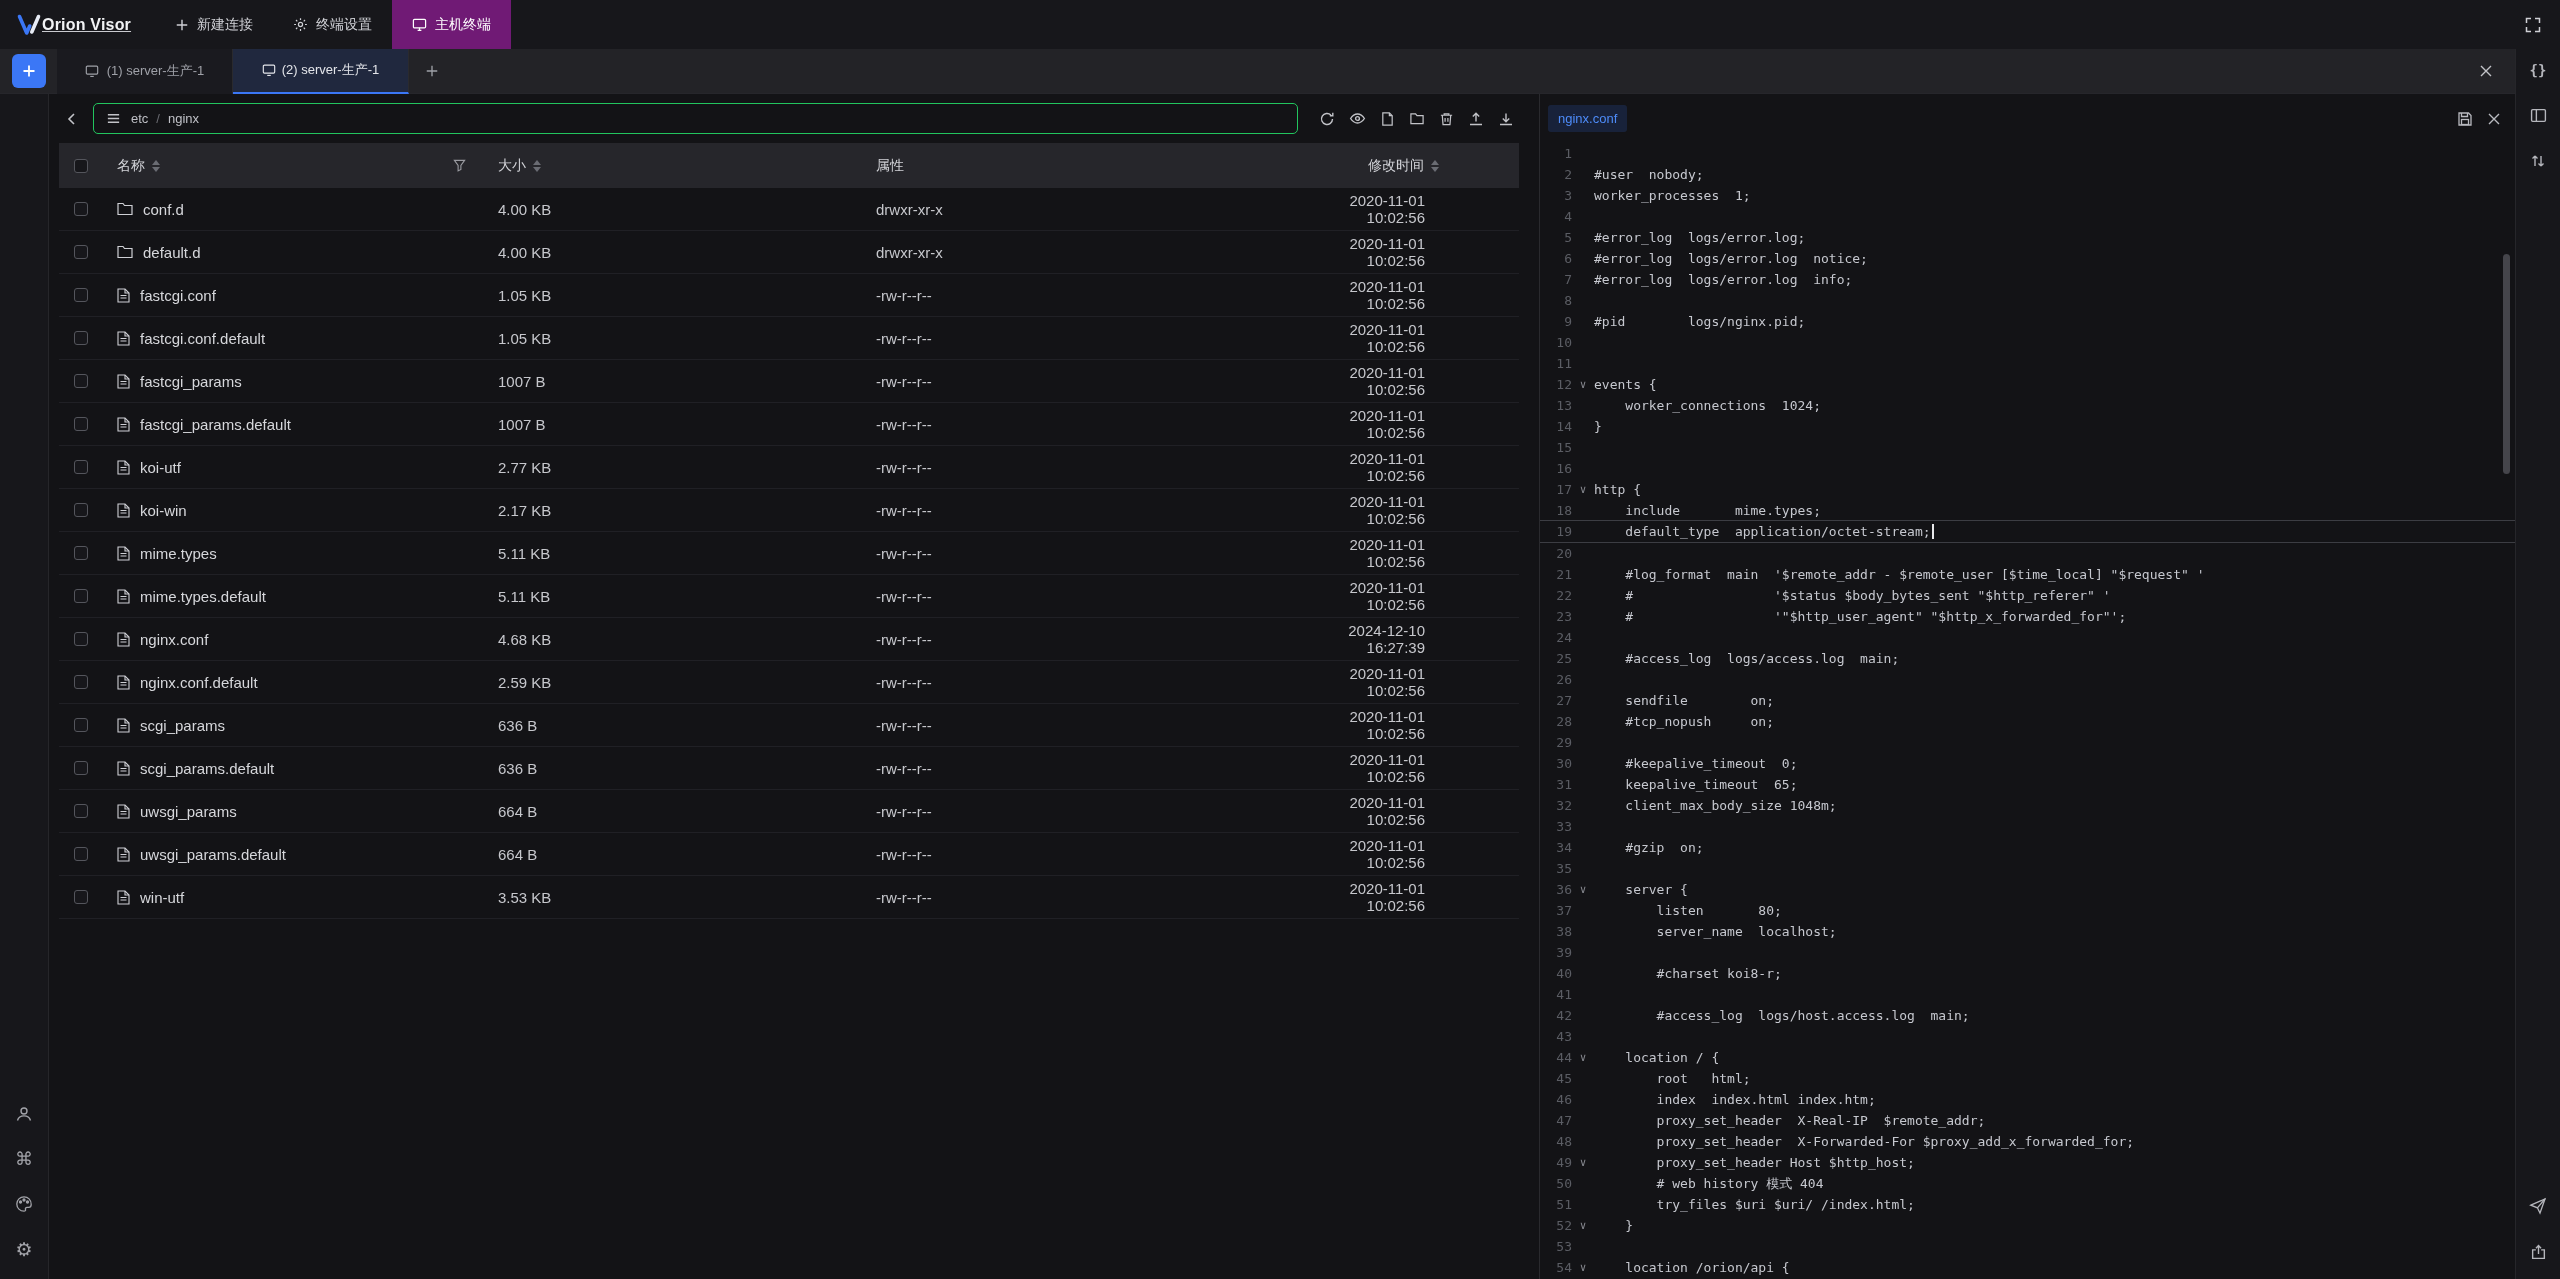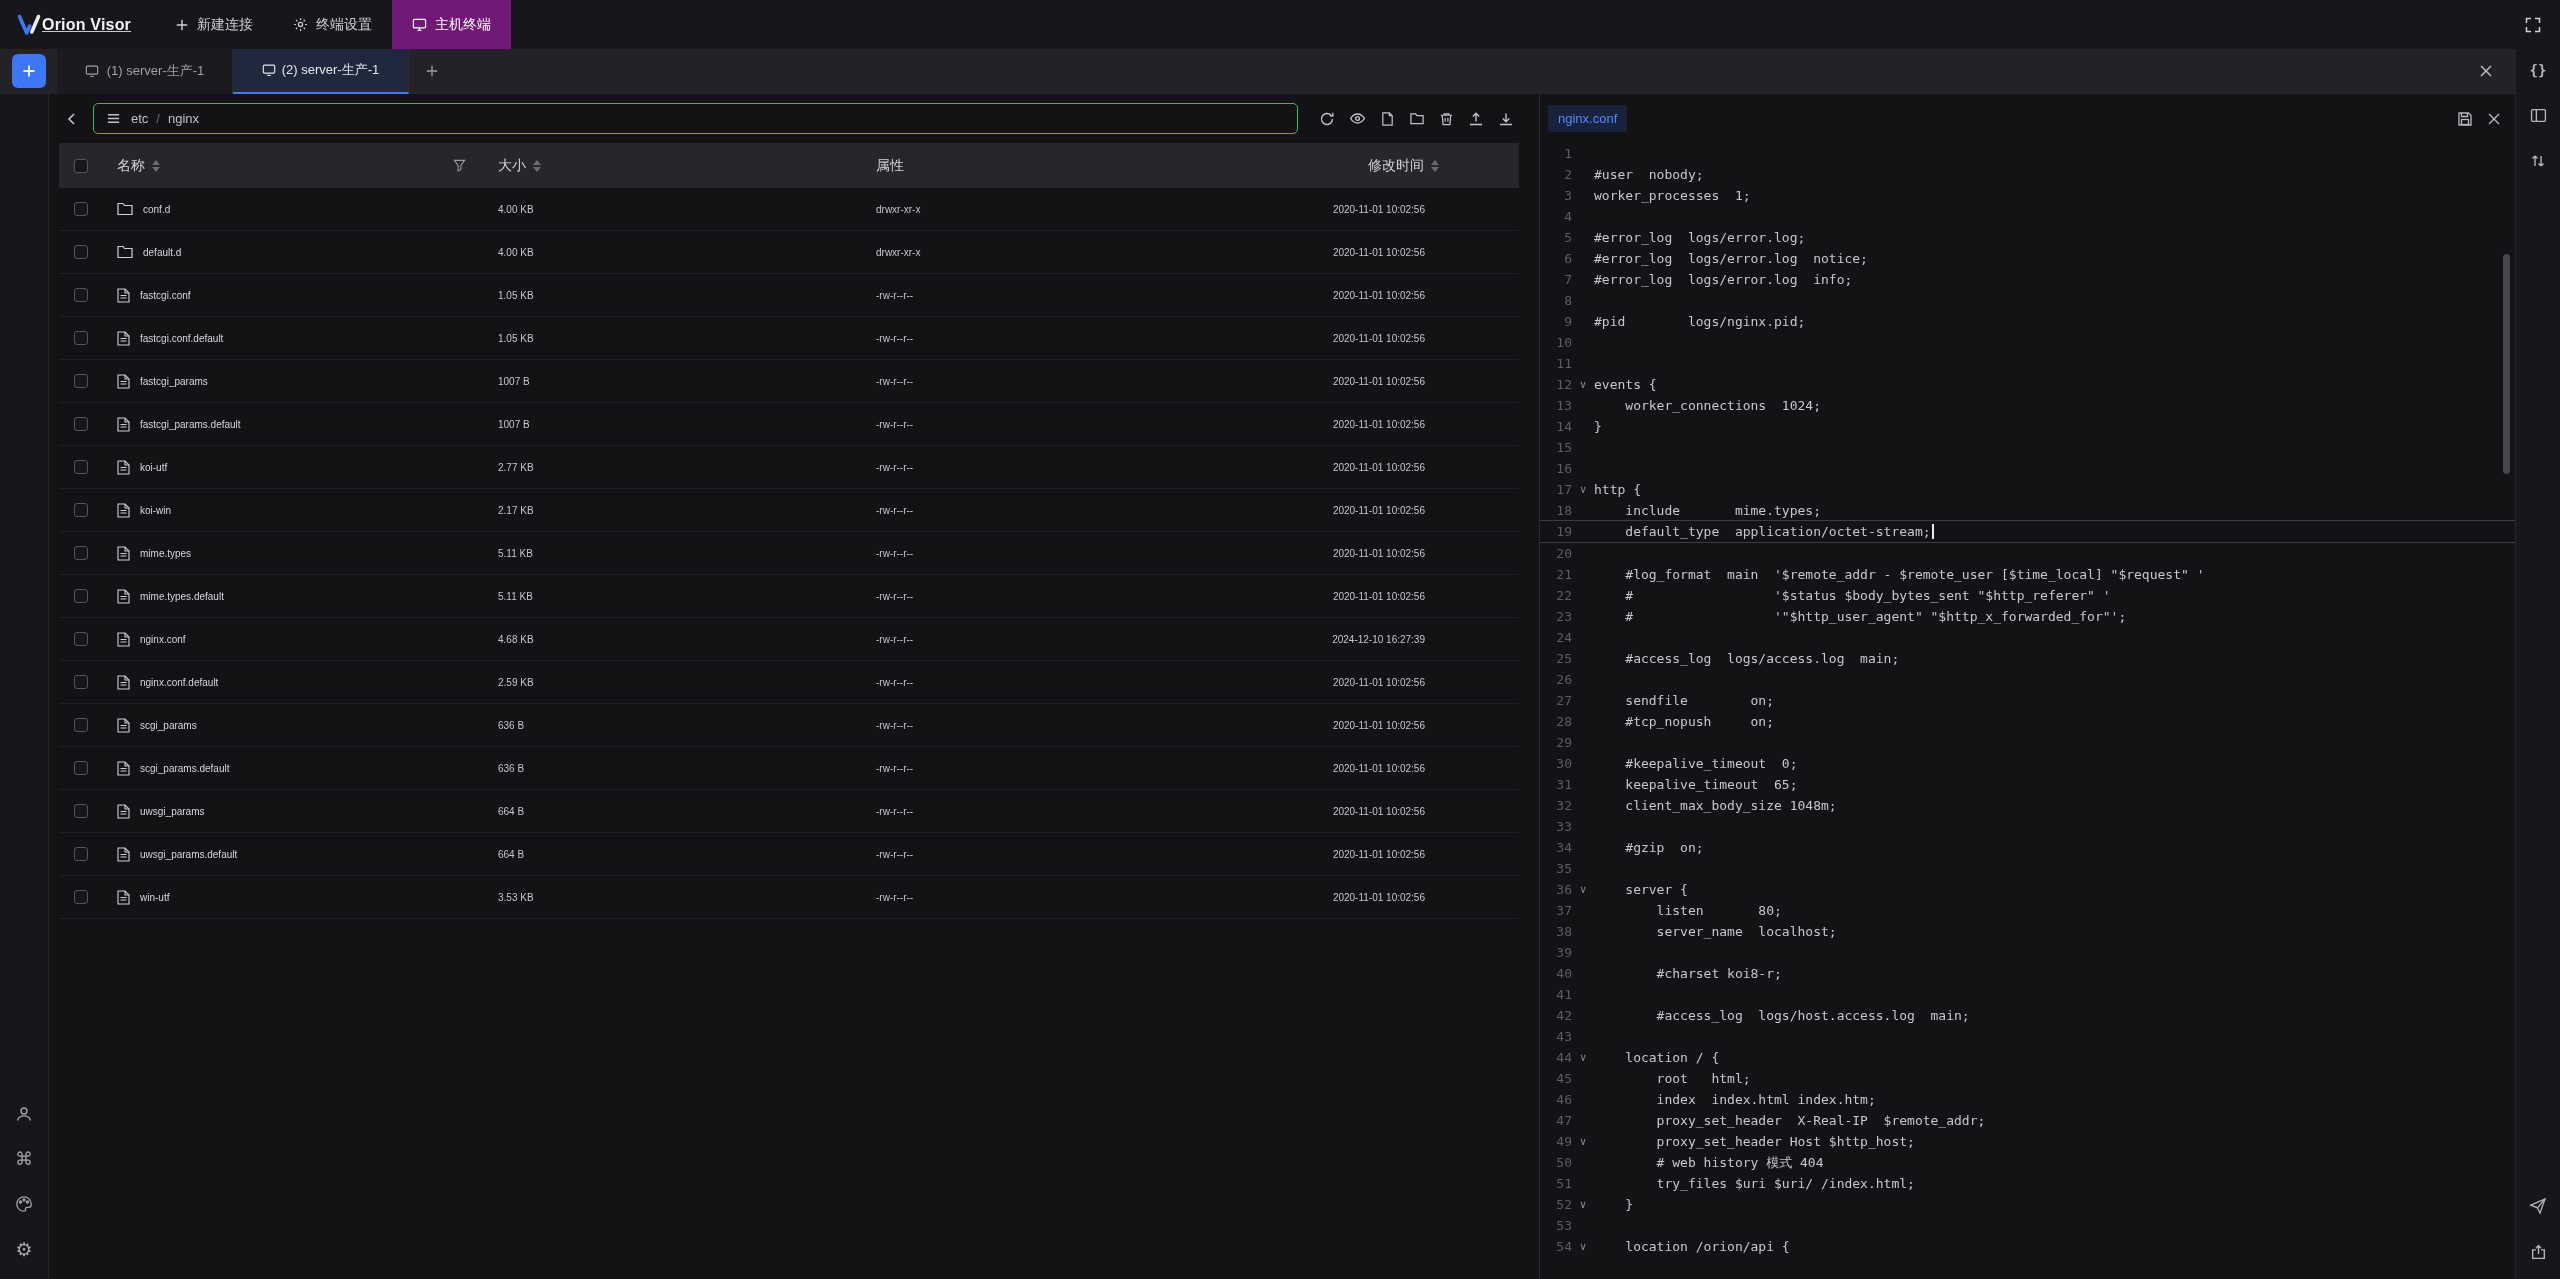--- a/index.html
+++ b/index.html
@@ -44,21 +44,21 @@
   .fm-toolbar { height:49px; display:flex; align-items:center; padding:0 20px 0 10px; gap:6px; color:#c2c3c8; }
   .tool-btn { padding:5px; cursor:pointer; color:#c2c3c8; }
   .breadcrumb-box { flex:1; height:31px; border:1px solid #22c55e; border-radius:5px; display:flex; align-items:center;
                     gap:8px; padding:0 10px; margin:0 10px 0 2px; color:#bfc0c6; }
   .crumb { font-size:13px; cursor:pointer; }
   .crumb-sep { font-size:13px; color:#6a6b71; }
   .fm-actions { display:flex; align-items:center; gap:4px; }
 
   .fm-table { margin:0 20px 0 10px; display:flex; flex-direction:column; }
   .fm-header { height:45px; background:#26262b; display:flex; align-items:center; font-size:14px; color:#d2d3d8; }
-  .fm-row { height:43px; display:flex; align-items:center; border-bottom:1px solid #202025; font-size:10px; color:#c6c7cc; }
+  .fm-row { height:43px; display:flex; align-items:center; border-bottom:1px solid #202025; font-size:15px; color:#c6c7cc; }
   .col-check { width:44px; display:flex; justify-content:center; align-items:center; flex-shrink:0; }
   .col-name  { width:395px; flex-shrink:0; display:flex; align-items:center; padding-left:14px; }
   .col-size  { width:378px; flex-shrink:0; }
   .col-attr  { width:420px; flex-shrink:0; }
   .col-time  { flex:1; text-align:right; padding-right:94px; }
   .hdr-name  { padding-left:14px; }
   .hdr-time  { display:flex; align-items:center; justify-content:flex-end;text-align:center; }
   .cb { width:14px; height:14px; border:1px solid #54555c; border-radius:3px; background:#17171b; cursor:pointer; }
   .sort { display:inline-flex; flex-direction:column; gap:2px; margin-left:7px; cursor:pointer; }
   .sort i { width:0; height:0; border-left:4px solid transparent; border-right:4px solid transparent; }
@@ -663,20 +663,21 @@
             <div class="code-line"><span class="ln">38</span><span class="fold"></span><span class="ct">        server_name  localhost;</span></div>
             <div class="code-line"><span class="ln">39</span><span class="fold"></span><span class="ct"></span></div>
             <div class="code-line"><span class="ln">40</span><span class="fold"></span><span class="ct">        #charset koi8-r;</span></div>
             <div class="code-line"><span class="ln">41</span><span class="fold"></span><span class="ct"></span></div>
             <div class="code-line"><span class="ln">42</span><span class="fold"></span><span class="ct">        #access_log  logs/host.access.log  main;</span></div>
             <div class="code-line"><span class="ln">43</span><span class="fold"></span><span class="ct"></span></div>
             <div class="code-line"><span class="ln">44</span><span class="fold">∨</span><span class="ct">    location / {</span></div>
             <div class="code-line"><span class="ln">45</span><span class="fold"></span><span class="ct">        root   html;</span></div>
             <div class="code-line"><span class="ln">46</span><span class="fold"></span><span class="ct">        index  index.html index.htm;</span></div>
             <div class="code-line"><span class="ln">47</span><span class="fold"></span><span class="ct">        proxy_set_header  X-Real-IP  $remote_addr;</span></div>
+            <div class="code-line"><span class="ln">48</span><span class="fold"></span><span class="ct">        proxy_set_header  X-Forwarded-For $proxy_add_x_forwarded_for;</span></div>
             <div class="code-line"><span class="ln">49</span><span class="fold">∨</span><span class="ct">        proxy_set_header Host $http_host;</span></div>
             <div class="code-line"><span class="ln">50</span><span class="fold"></span><span class="ct">        # web history 模式 404</span></div>
             <div class="code-line"><span class="ln">51</span><span class="fold"></span><span class="ct">        try_files $uri $uri/ /index.html;</span></div>
             <div class="code-line"><span class="ln">52</span><span class="fold">∨</span><span class="ct">    }</span></div>
             <div class="code-line"><span class="ln">53</span><span class="fold"></span><span class="ct"></span></div>
             <div class="code-line"><span class="ln">54</span><span class="fold">∨</span><span class="ct">    location /orion/api {</span></div>
           </div>
         <div class="scroll-thumb"></div>
       </div>
     </div>

